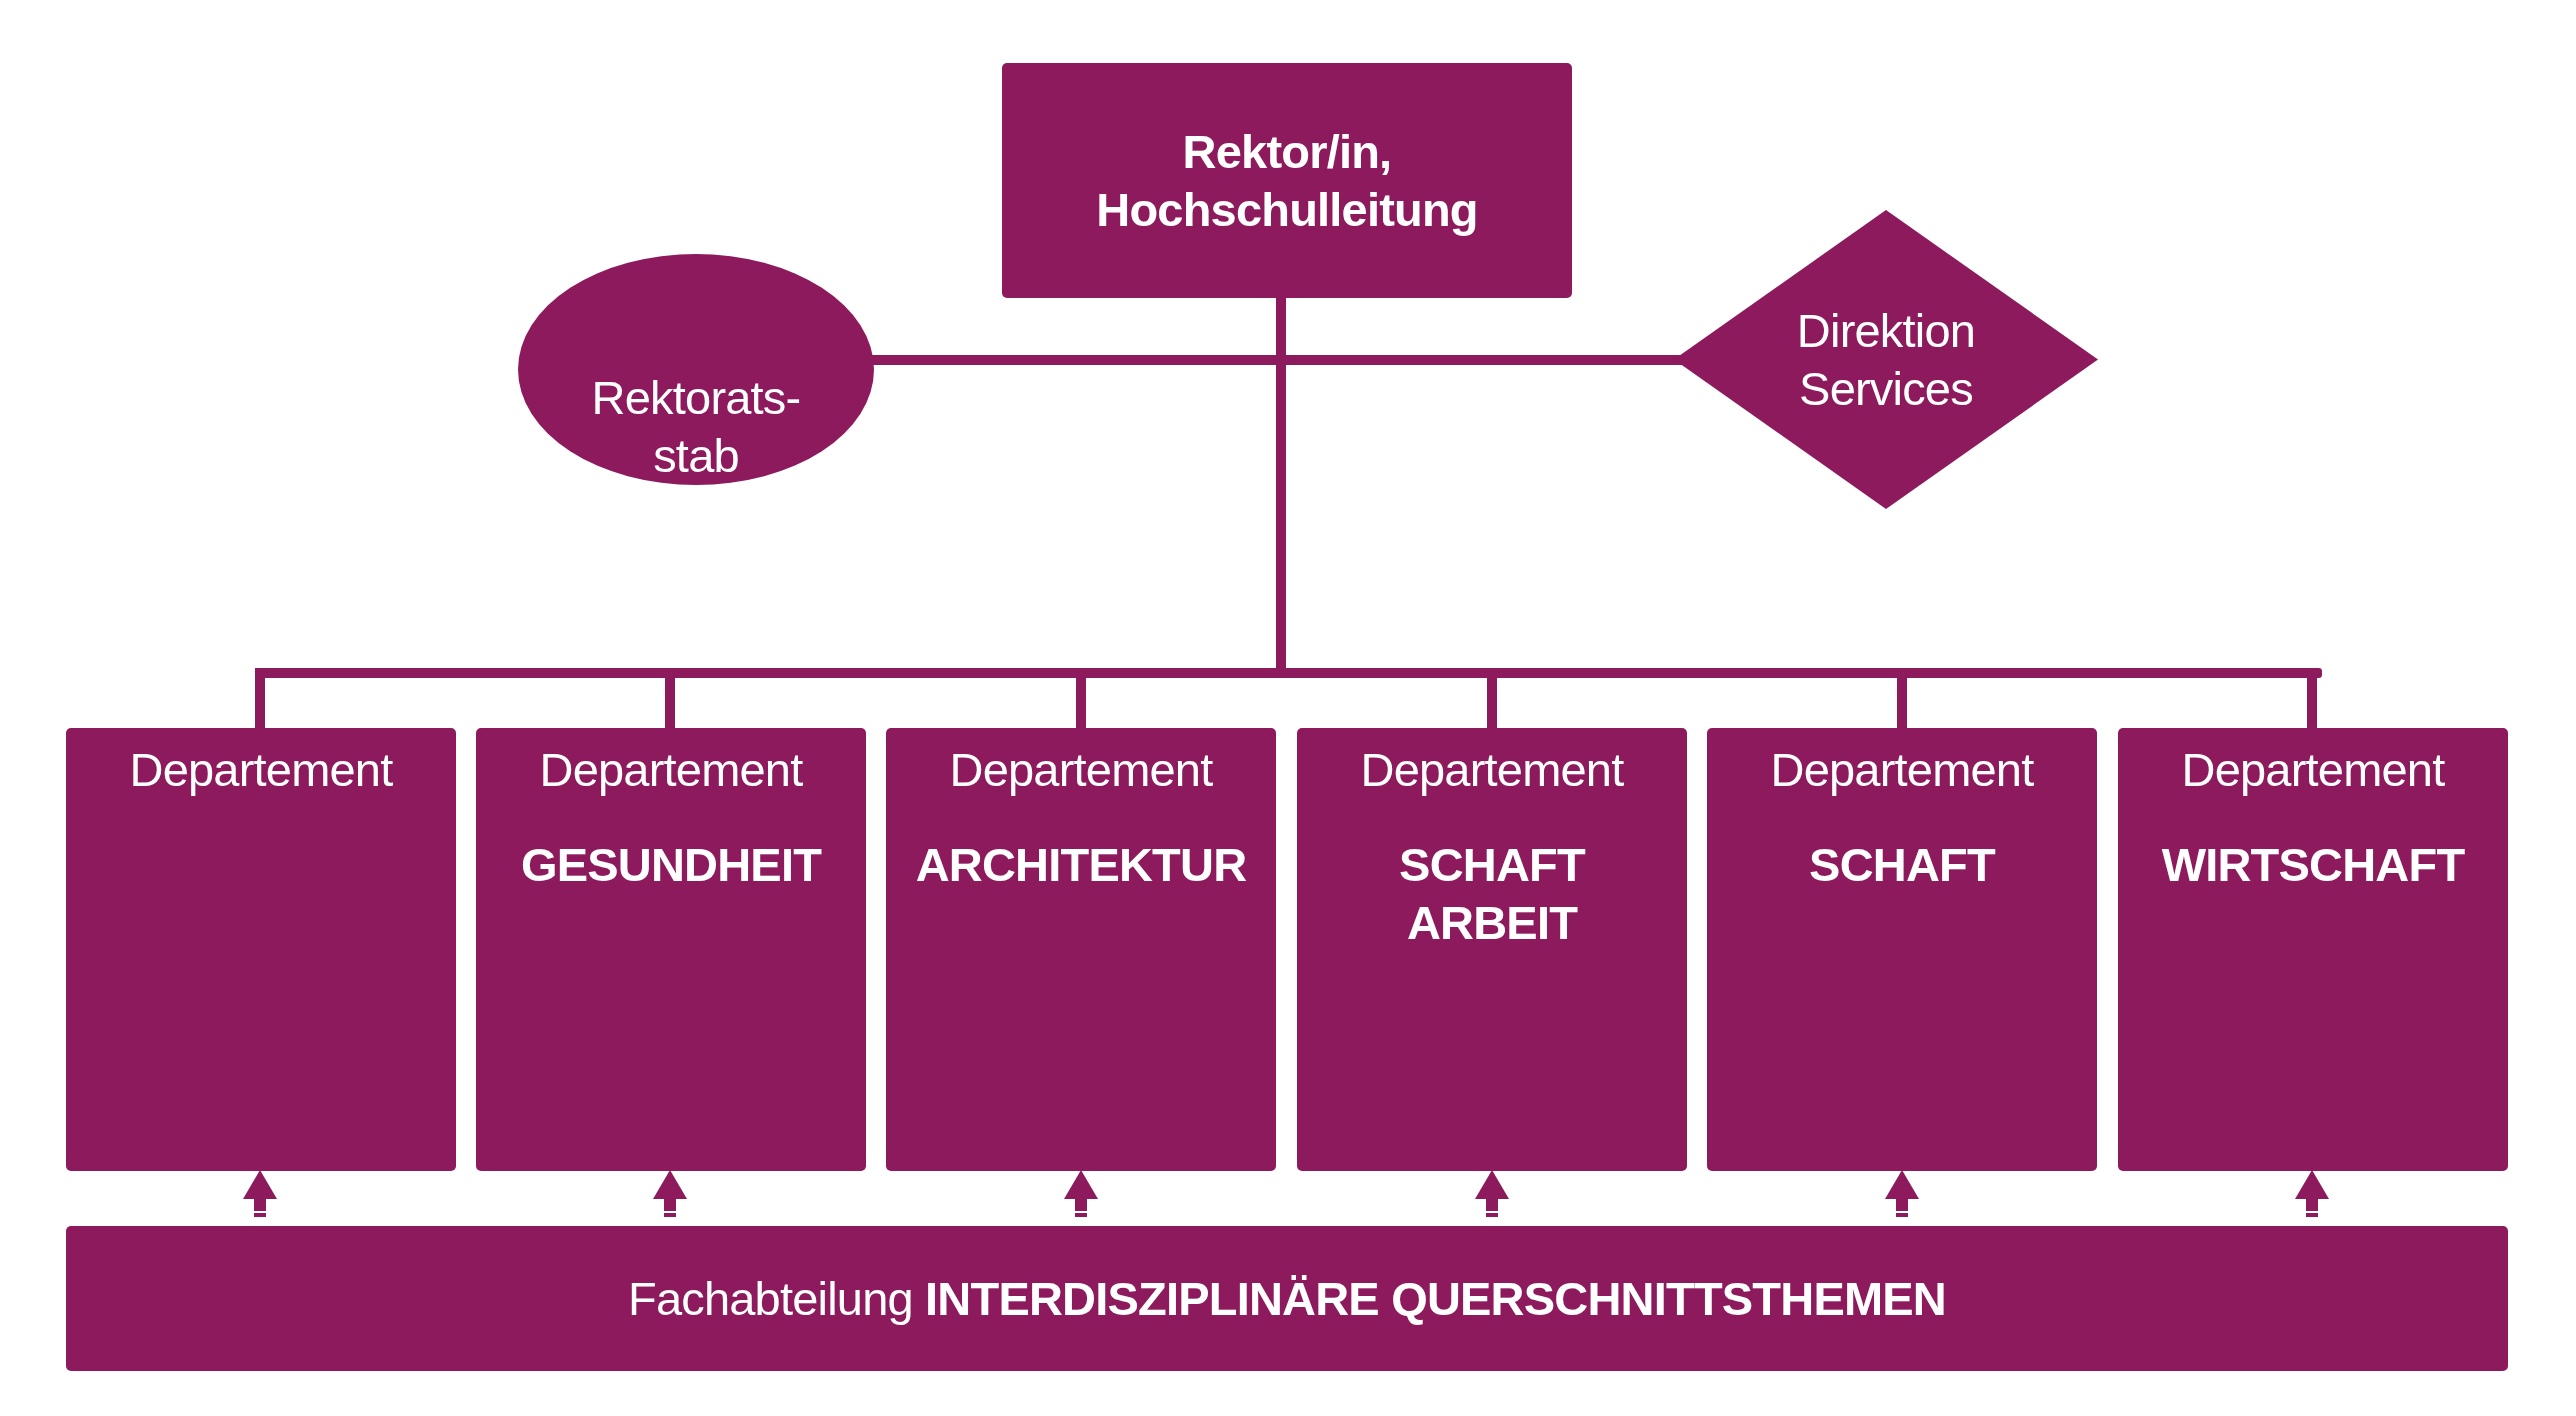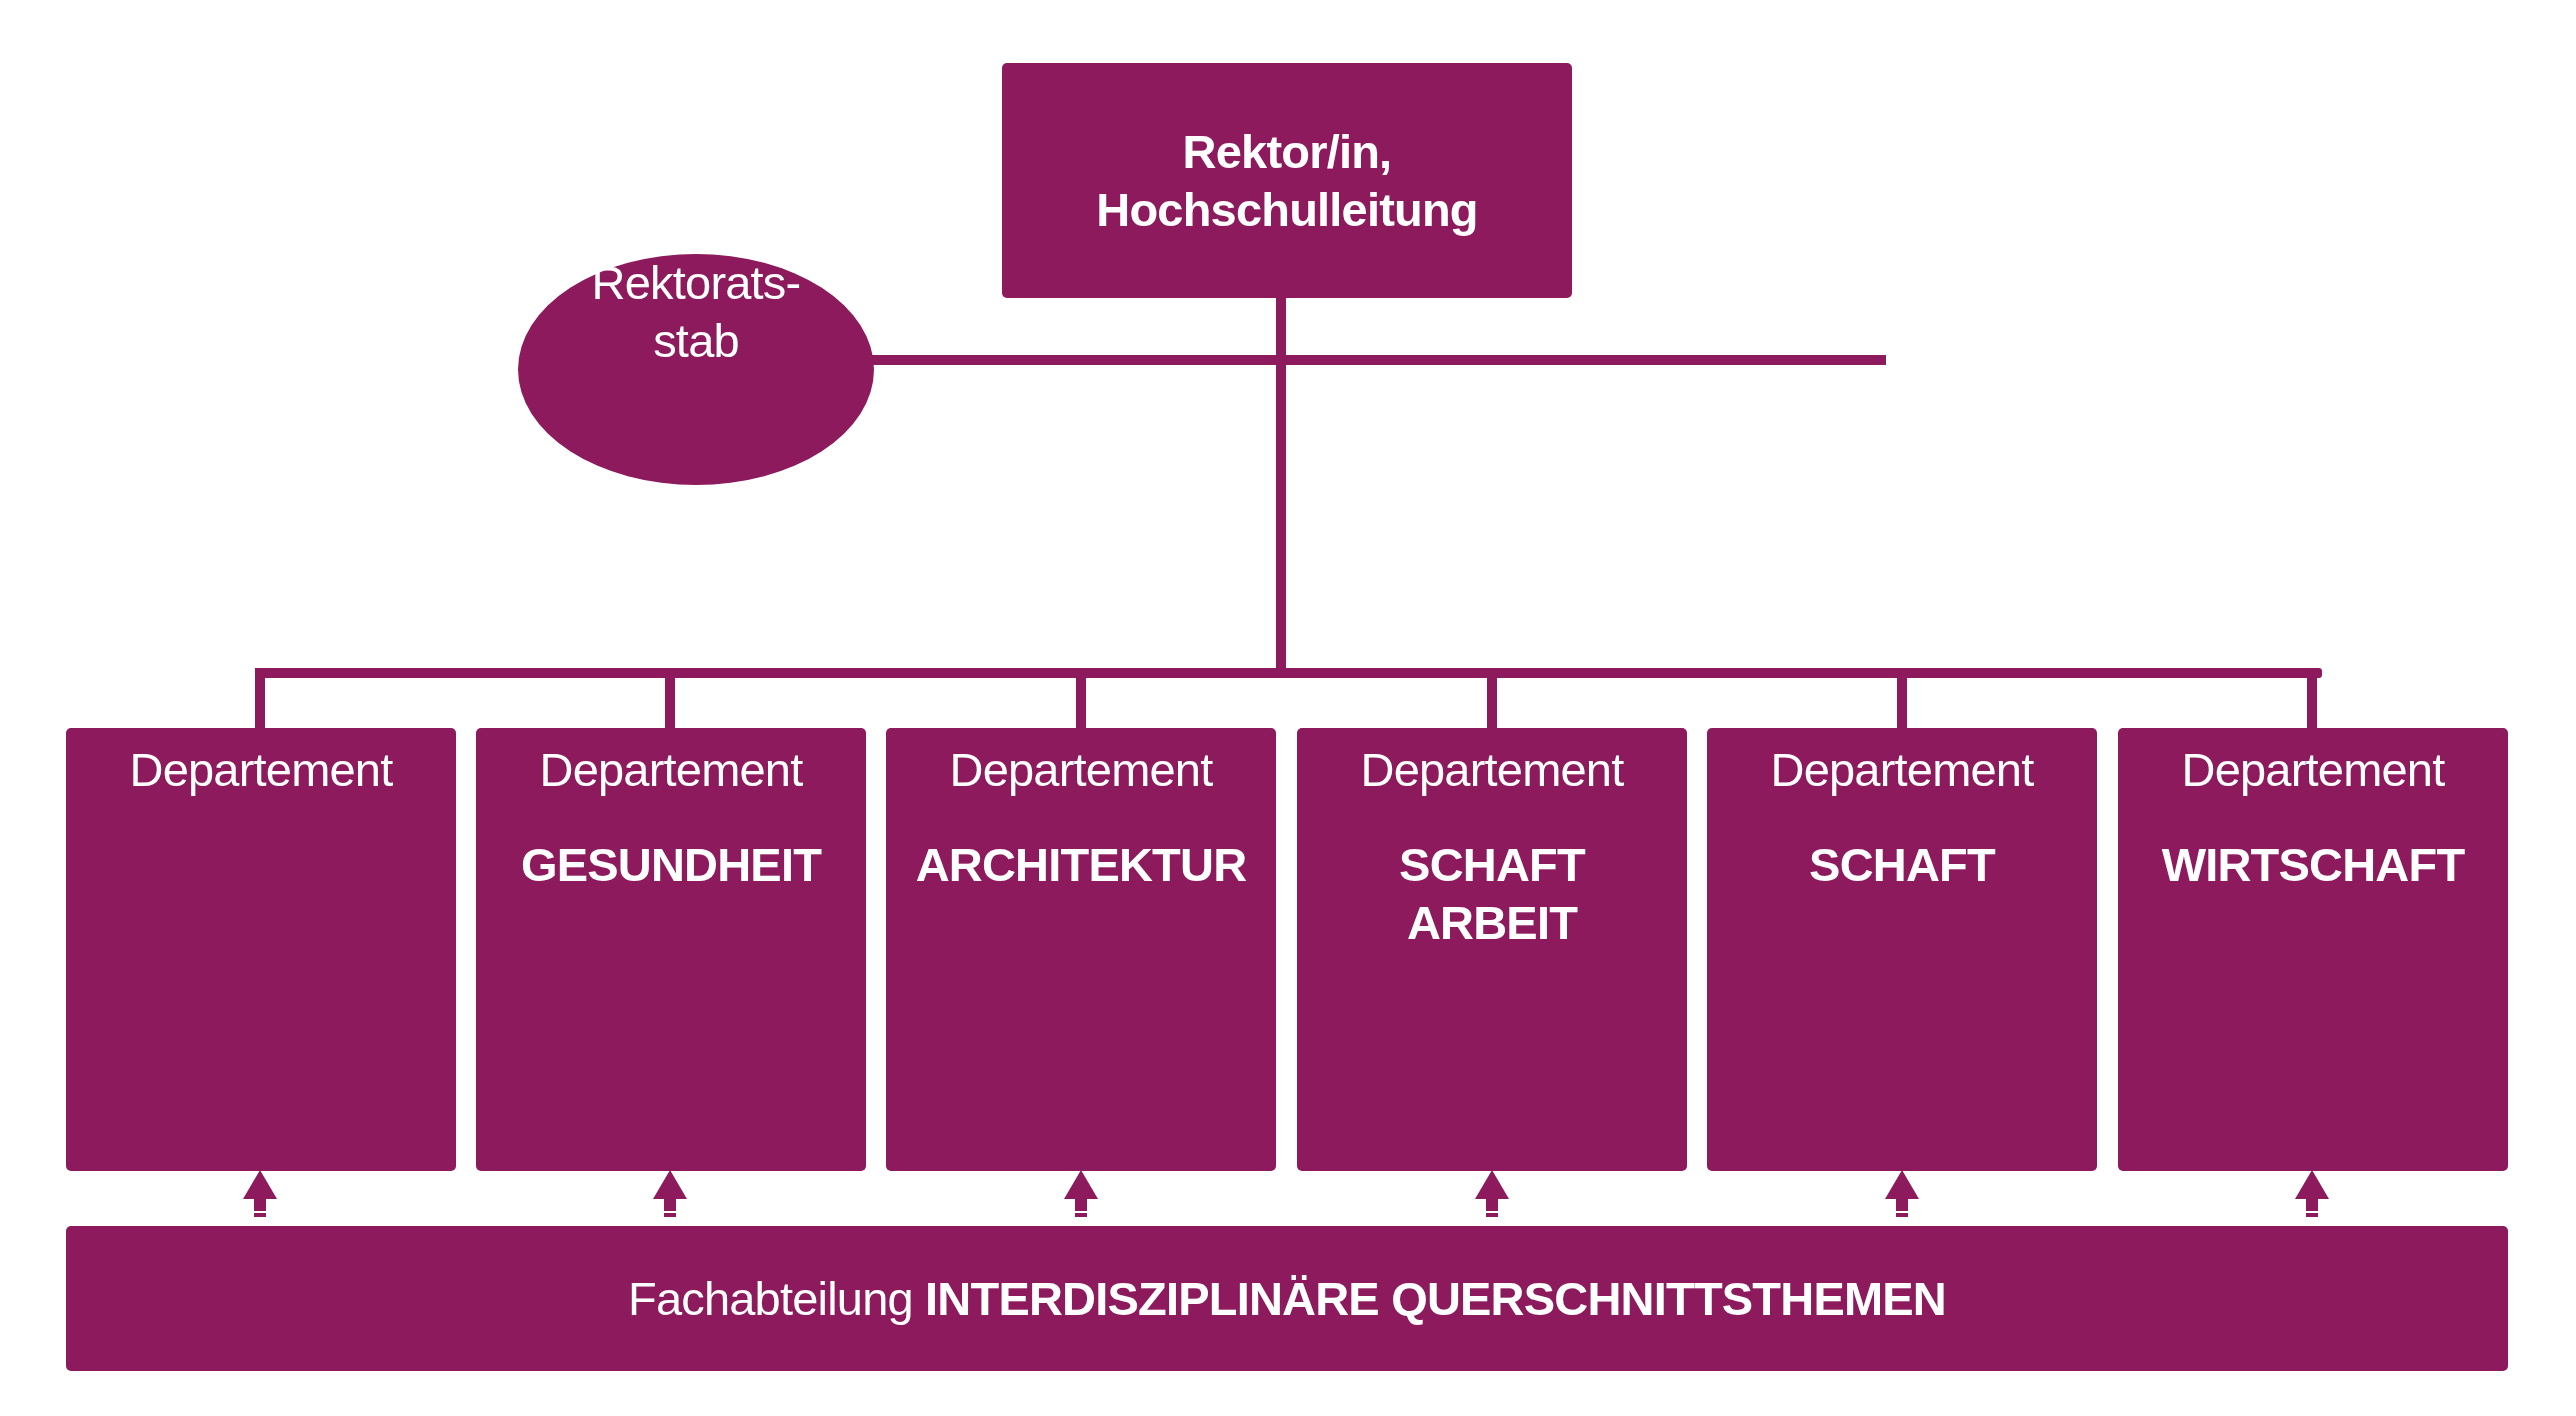--- a/index.html
+++ b/index.html
@@ -19,21 +19,21 @@
 
   
   .line{position:absolute;background:var(--m);}
   .v-root{left:1276px;top:254px;width:10px;height:424px;}
   .h-staff-services{left:696px;top:355px;width:1190px;height:10px;}
   .h-depts{left:255px;top:668px;width:2067px;height:10px;border-radius:3.3px;}
   .stub{position:absolute;top:668px;width:10px;height:62px;background:var(--m);}
 
   
   .staff-ellipse{position:absolute;left:518px;top:254px;width:356px;height:231px;
-    background:var(--m);border-radius:50%;display:flex;align-items:flex-start;justify-content:center;}
+    background:var(--m);border-radius:50%;display:flex;align-items:flex-end;justify-content:center;}
   .staff-ellipse .node-text{font-size:47px;line-height:58px;}
 
   
   .services-diamond{position:absolute;left:1674px;top:210px;width:424px;height:299px;
     background:var(--m);clip-path:polygon(50% 0,100% 50%,50% 100%,0 50%);
     display:flex;align-items:center;justify-content:center;}
   .services-diamond .node-text{font-size:47px;line-height:58px;}
 
   
   .dept{position:absolute;top:728px;width:390px;height:443px;background:var(--m);
@@ -75,20 +75,24 @@
   <div class="root-box">
     <div class="node-text">Rektor/in,
 Hochschulleitung</div>
   </div>
 
   <div class="staff-ellipse">
     <div class="node-text">Rektorats-
 stab</div>
   </div>
 
+  <div class="services-diamond">
+    <div class="node-text">Direktion
+Services</div>
+  </div>
 
   <div class="dept" style="left:66px">
     <div class="prefix">Departement</div>
   </div>
   <div class="dept" style="left:476px">
     <div class="prefix">Departement</div>
     <div class="title">GESUNDHEIT</div>
   </div>
   <div class="dept" style="left:886px">
     <div class="prefix">Departement</div>

